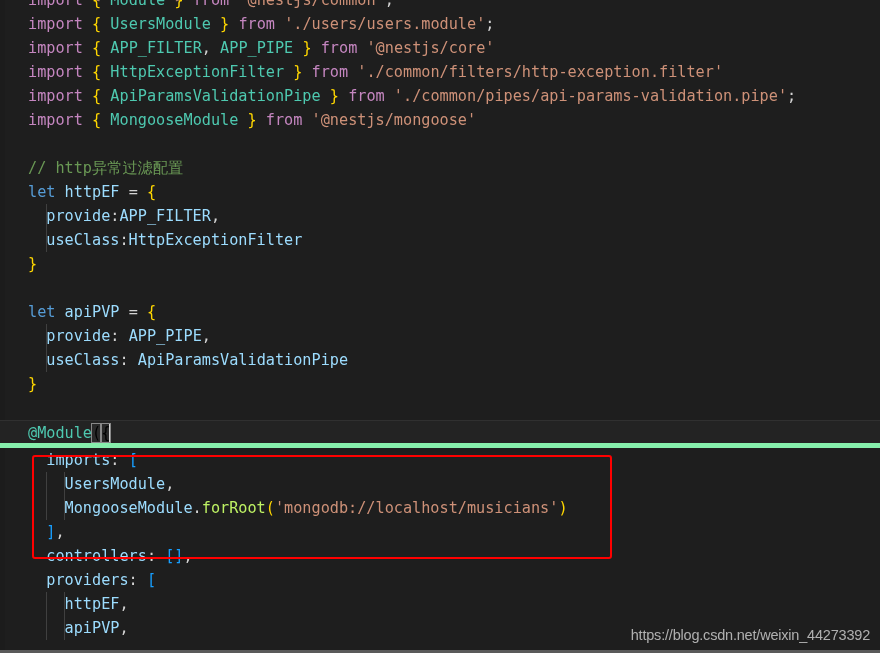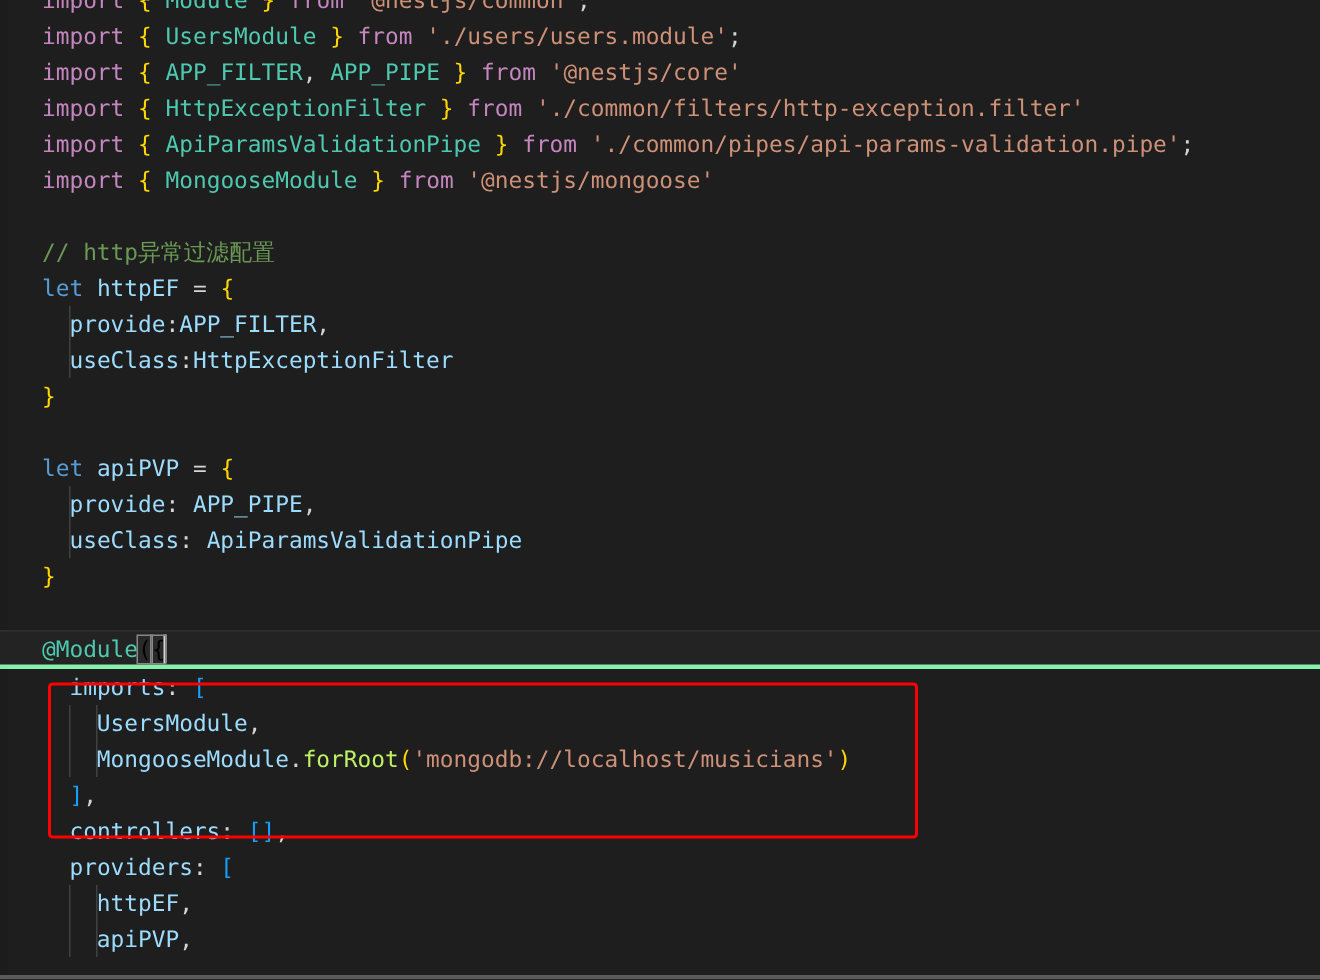--- a/index.html
+++ b/index.html
@@ -40,21 +40,21 @@
   }
   .ln {
     position: relative;
     height: 24px;
     padding-left: 28px;
     box-sizing: content-box;
   }
   .ln.cur {
     background: #232323;
     border-top: 1px solid #303030;
-    border-bottom: 3px solid #86efac;
+    border-bottom: 5px solid #86efac;
     height: 22px;
   }
   
   .ig1::before {
     content: "";
     position: absolute;
     left: 46px; top: 0;
     width: 1px; height: 24px;
     background: #404040;
   }
@@ -136,16 +136,17 @@
   <div class="left-edge"></div>
 
   <div class="clip-top">
     <div class="inner"><span class="str">import { Module } from '@nestjs/common';</span></div>
   </div>
 
   <div class="code" id="code-surface"><div class="ln"><span class="kw">import</span><span class="pun"> </span><span class="br1">{</span><span class="pun"> </span><span class="typ">Module</span><span class="pun"> </span><span class="br1">}</span><span class="pun"> </span><span class="kw">from</span><span class="pun"> </span><span class="str">'@nestjs/common'</span><span class="pun">;</span></div><div class="ln"><span class="kw">import</span><span class="pun"> </span><span class="br1">{</span><span class="pun"> </span><span class="typ">UsersModule</span><span class="pun"> </span><span class="br1">}</span><span class="pun"> </span><span class="kw">from</span><span class="pun"> </span><span class="str">'./users/users.module'</span><span class="pun">;</span></div><div class="ln"><span class="kw">import</span><span class="pun"> </span><span class="br1">{</span><span class="pun"> </span><span class="typ">APP_FILTER</span><span class="pun">,</span><span class="pun"> </span><span class="typ">APP_PIPE</span><span class="pun"> </span><span class="br1">}</span><span class="pun"> </span><span class="kw">from</span><span class="pun"> </span><span class="str">'@nestjs/core'</span></div><div class="ln"><span class="kw">import</span><span class="pun"> </span><span class="br1">{</span><span class="pun"> </span><span class="typ">HttpExceptionFilter</span><span class="pun"> </span><span class="br1">}</span><span class="pun"> </span><span class="kw">from</span><span class="pun"> </span><span class="str">'./common/filters/http-exception.filter'</span></div><div class="ln"><span class="kw">import</span><span class="pun"> </span><span class="br1">{</span><span class="pun"> </span><span class="typ">ApiParamsValidationPipe</span><span class="pun"> </span><span class="br1">}</span><span class="pun"> </span><span class="kw">from</span><span class="pun"> </span><span class="str">'./common/pipes/api-params-validation.pipe'</span><span class="pun">;</span></div><div class="ln"><span class="kw">import</span><span class="pun"> </span><span class="br1">{</span><span class="pun"> </span><span class="typ">MongooseModule</span><span class="pun"> </span><span class="br1">}</span><span class="pun"> </span><span class="kw">from</span><span class="pun"> </span><span class="str">'@nestjs/mongoose'</span></div><div class="ln">&nbsp;</div><div class="ln"><span class="cmt">// http异常过滤配置</span></div><div class="ln"><span class="kw2">let</span><span class="pun"> </span><span class="var">httpEF</span><span class="pun"> </span><span class="pun">=</span><span class="pun"> </span><span class="br1">{</span></div><div class="ln ig1"><span class="pun">  </span><span class="var">provide</span><span class="pun">:</span><span class="var">APP_FILTER</span><span class="pun">,</span></div><div class="ln ig1"><span class="pun">  </span><span class="var">useClass</span><span class="pun">:</span><span class="var">HttpExceptionFilter</span></div><div class="ln"><span class="br1">}</span></div><div class="ln">&nbsp;</div><div class="ln"><span class="kw2">let</span><span class="pun"> </span><span class="var">apiPVP</span><span class="pun"> </span><span class="pun">=</span><span class="pun"> </span><span class="br1">{</span></div><div class="ln ig1"><span class="pun">  </span><span class="var">provide</span><span class="pun">:</span><span class="pun"> </span><span class="var">APP_PIPE</span><span class="pun">,</span></div><div class="ln ig1"><span class="pun">  </span><span class="var">useClass</span><span class="pun">:</span><span class="pun"> </span><span class="var">ApiParamsValidationPipe</span></div><div class="ln"><span class="br1">}</span></div><div class="ln">&nbsp;</div><div class="ln cur"><span class="typ">@Module</span><span class="brmatch">(</span><span class="brmatch">{</span><span class="caret"></span></div><div class="ln"><span class="pun">  </span><span class="var">imports</span><span class="pun">:</span><span class="pun"> </span><span class="br3">[</span></div><div class="ln ig1 ig2"><span class="pun">    </span><span class="var">UsersModule</span><span class="pun">,</span></div><div class="ln ig1 ig2"><span class="pun">    </span><span class="var">MongooseModule</span><span class="pun">.</span><span class="fn">forRoot</span><span class="br1">(</span><span class="str">'mongodb://localhost/musicians'</span><span class="br1">)</span></div><div class="ln"><span class="pun">  </span><span class="br3">]</span><span class="pun">,</span></div><div class="ln"><span class="pun">  </span><span class="var">controllers</span><span class="pun">:</span><span class="pun"> </span><span class="br3">[</span><span class="br3">]</span><span class="pun">,</span></div><div class="ln"><span class="pun">  </span><span class="var">providers</span><span class="pun">:</span><span class="pun"> </span><span class="br3">[</span></div><div class="ln ig1 ig2"><span class="pun">    </span><span class="var">httpEF</span><span class="pun">,</span></div><div class="ln ig1 ig2"><span class="pun">    </span><span class="var">apiPVP</span><span class="pun">,</span></div></div>
 
   <div class="annot-box"></div>
 
+  <div class="watermark">https://blog.csdn.net/weixin_44273392</div>
 
   <div class="bottom-edge"></div>
 
 </div>
 
 </body></html>

